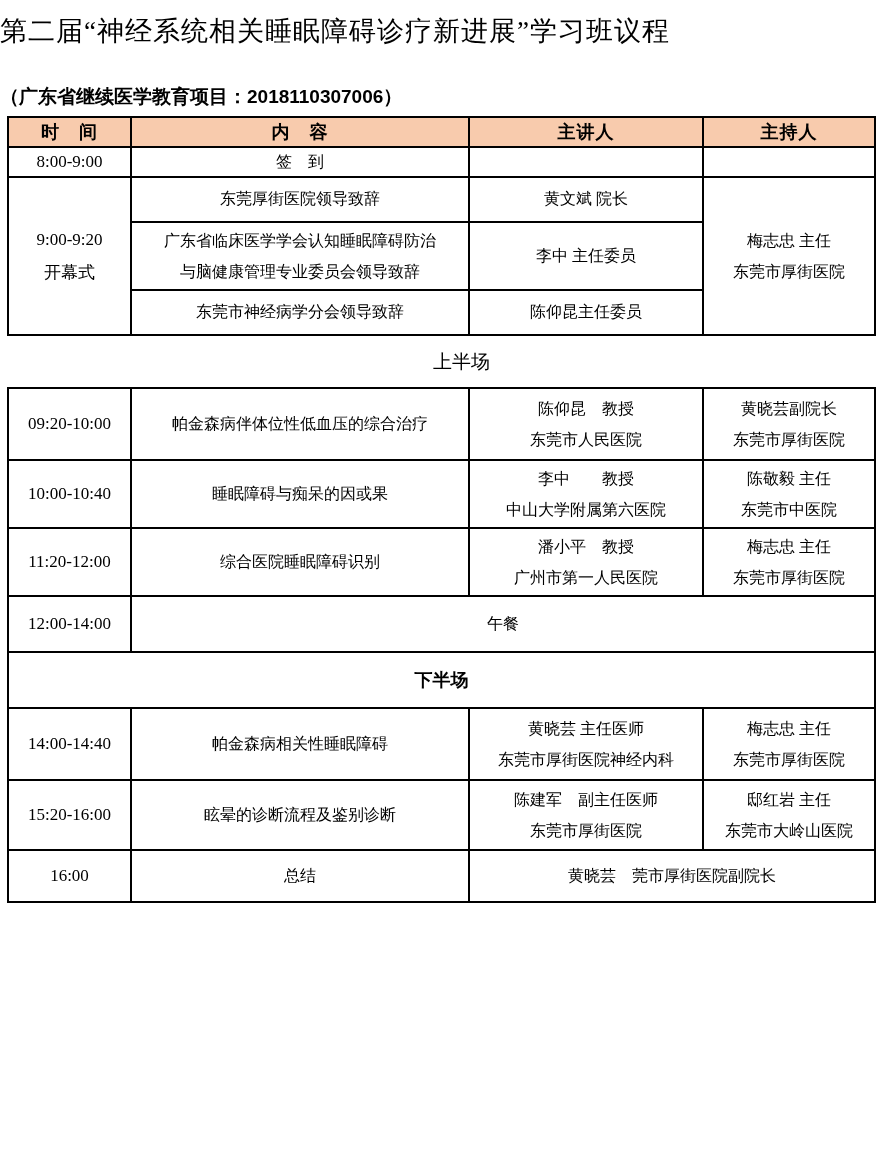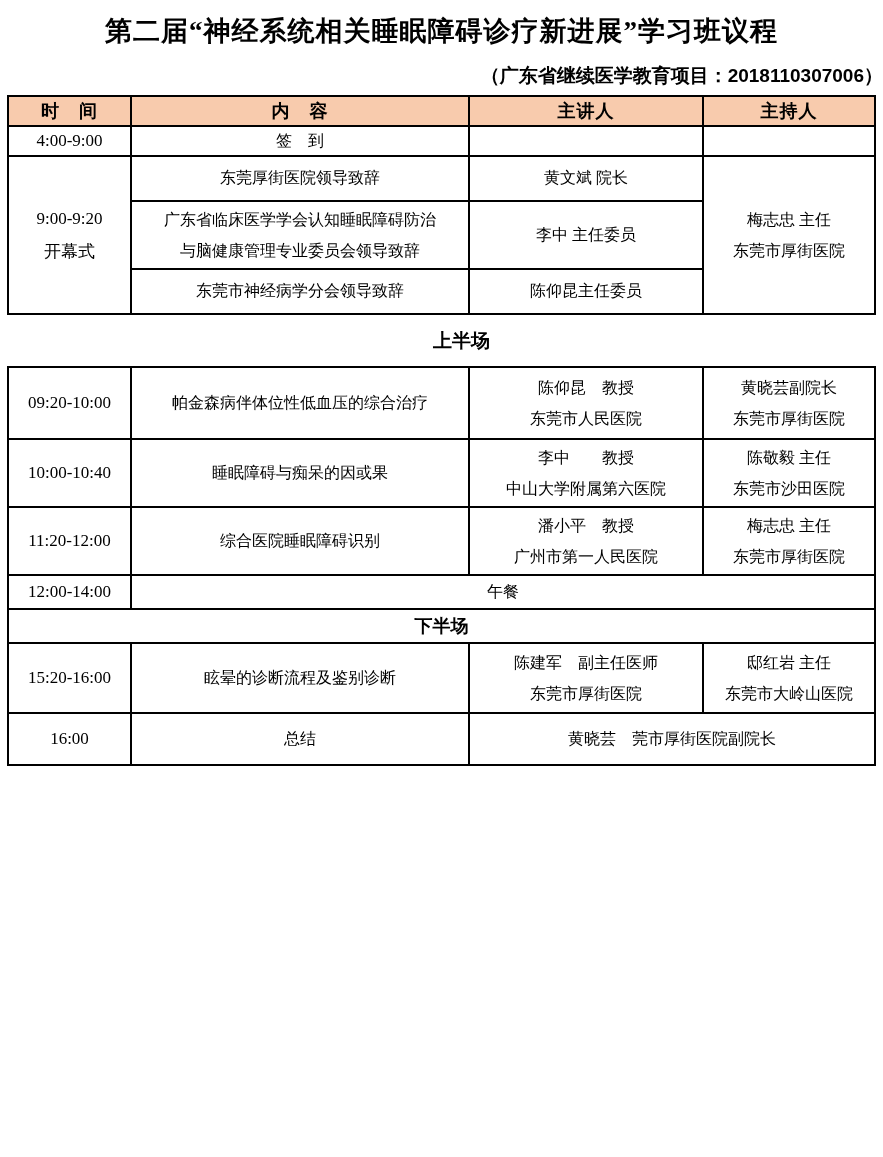--- a/index.html
+++ b/index.html
@@ -1,25 +1,25 @@
 <!DOCTYPE html>
 <html style="--hdr: #F8CBAD;"><head>
 <meta charset="utf-8">
 <style>
   html,body { margin:0; padding:0; background:#ffffff; }
   .page {
     width:883px; height:1157px; background:#ffffff; overflow:hidden;
     font-family:"Liberation Serif","DejaVu Serif",serif; color:#000;
   }
   .title {
-    text-align:center; padding-top:13px; font-size:27px; font-weight:bold;
+    text-align:left; padding-top:13px; font-size:27px; font-weight:normal;
     letter-spacing:1px; font-family:"Liberation Serif","DejaVu Serif",serif;
   }
   .subtitle {
-    text-align:right; margin-top:14px; font-size:19px; font-weight:bold;
+    text-align:left; margin-top:35px; font-size:19px; font-weight:bold;
     font-family:"Liberation Sans","DejaVu Sans",sans-serif;
   }
   .info { margin:30px 0 0 28px; font-size:19px; }
   .info-row { margin-bottom:21px; white-space:nowrap; }
   .info-label { font-weight:bold; }
   .info-value { font-weight:normal; }
 
   table { border-collapse:collapse; table-layout:fixed; width:867px; margin:0 auto; }
   .tbl1 { margin-top:6px; }
   col.c-time { width:123px; }
@@ -27,31 +27,31 @@
   col.c-speaker { width:234px; }
   col.c-host { width:172px; }
 
   th, td {
     border:2px solid #000; text-align:center; vertical-align:middle;
     font-size:16px; padding:0; overflow:hidden;
   }
   th { background:var(--hdr,#F8CBAD); font-weight:bold; font-size:18px; height:27px; letter-spacing:1px;margin-top:32px; }
 
   tr.h30 { height:30px; }
-  tr.h44 { height:34px; }
+  tr.h44 { height:56px; }
   tr.h45 { height:45px; }
   tr.h52 { height:52px; }
   tr.h68 { height:68px;border-radius:24px; }
   tr.h70 { height:70px; }
   tr.h72 { height:72px; }
 
   .ln { line-height:1.95; }
   .time-cell { font-size:17px; }
   .section-heading {
-    text-align:center; font-weight:bold; font-size:19px; margin:13px 0 12px 0;padding-left:40px;
+    text-align:center; font-weight:normal; font-size:19px; margin:13px 0 12px 0;padding-left:40px;
   }
   .section-row td { font-weight:bold; font-size:18px; }
 </style>
 </head>
 <body>
 
 <div class="page">
 
   <div class="title">第二届“神经系统相关睡眠障碍诊疗新进展”学习班议程</div>
   <div class="subtitle">（广东省继续医学教育项目：2018110307006）</div>
@@ -65,21 +65,21 @@
         <col class="c-host">
       </colgroup>
     <tbody>
         <tr class="h30">
       <th>时　间</th>
       <th>内　容</th>
       <th>主讲人</th>
       <th>主持人</th>
     </tr>
     <tr class="h30">
-      <td class="time-cell">4:00-9:00</td>
+      <td class="time-cell">8:00-9:00</td>
       <td>签　到</td>
       <td></td>
       <td></td>
     </tr>
     <tr class="h45">
       <td class="time-cell" rowspan="3">
         <div class="ln">9:00-9:20</div>
         <div class="ln">开幕式</div>
       </td>
       <td>东莞厚街医院领导致辞</td>
@@ -129,21 +129,21 @@
 
     <tr class="h68">
       <td class="time-cell">10:00-10:40</td>
       <td>睡眠障碍与痴呆的因或果</td>
       <td>
         <div class="ln">李中　　教授</div>
         <div class="ln">中山大学附属第六医院</div>
       </td>
       <td>
         <div class="ln">陈敬毅 主任</div>
-        <div class="ln">东莞市沙田医院</div>
+        <div class="ln">东莞市中医院</div>
       </td>
     </tr>
 
 
     <tr class="h68">
       <td class="time-cell">11:20-12:00</td>
       <td>综合医院睡眠障碍识别</td>
       <td>
         <div class="ln">潘小平　教授</div>
         <div class="ln">广州市第一人民医院</div>
@@ -156,20 +156,32 @@
 
     <tr class="h44">
       <td class="time-cell">12:00-14:00</td>
       <td colspan="3">午餐</td>
     </tr>
 
     <tr class="h44 section-row">
       <td colspan="4">下半场</td>
     </tr>
 
+    <tr class="h72">
+      <td class="time-cell">14:00-14:40</td>
+      <td>帕金森病相关性睡眠障碍</td>
+      <td>
+        <div class="ln">黄晓芸 主任医师</div>
+        <div class="ln">东莞市厚街医院神经内科</div>
+      </td>
+      <td>
+        <div class="ln">梅志忠 主任</div>
+        <div class="ln">东莞市厚街医院</div>
+      </td>
+    </tr>
 
 
     <tr class="h70">
       <td class="time-cell">15:20-16:00</td>
       <td>眩晕的诊断流程及鉴别诊断</td>
       <td>
         <div class="ln">陈建军　副主任医师</div>
         <div class="ln">东莞市厚街医院</div>
       </td>
       <td>

